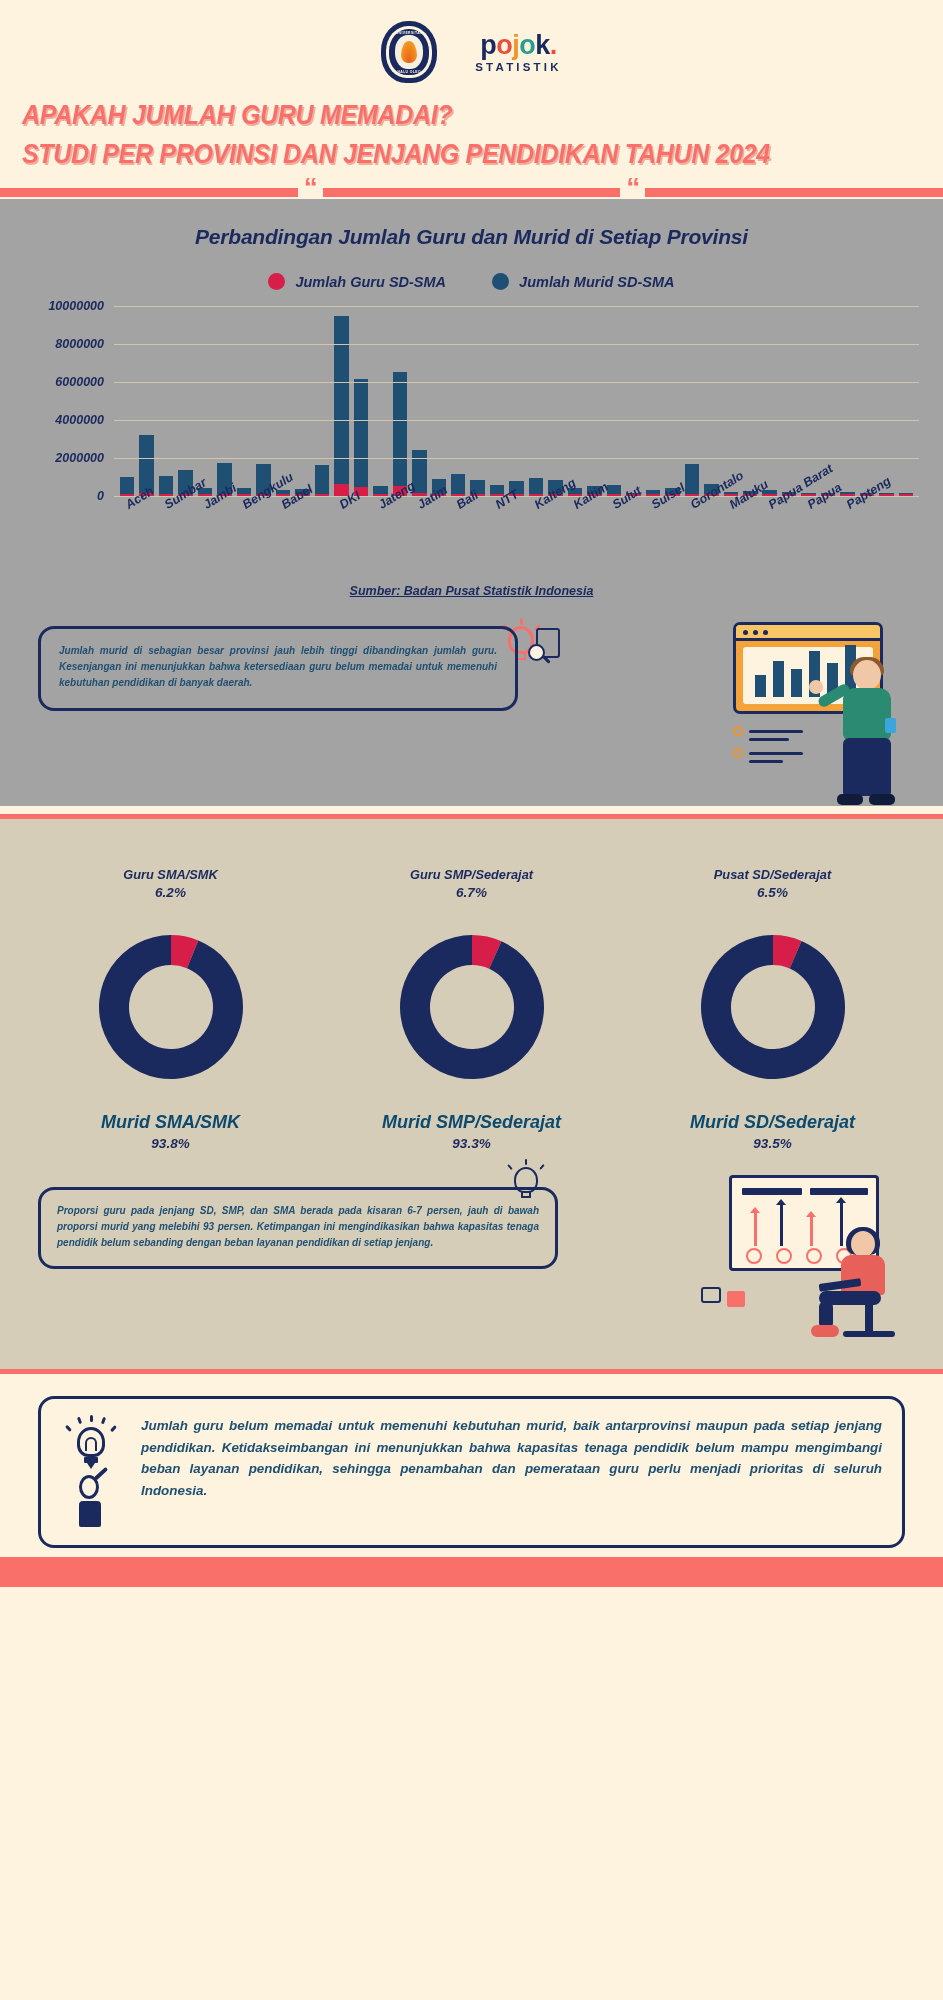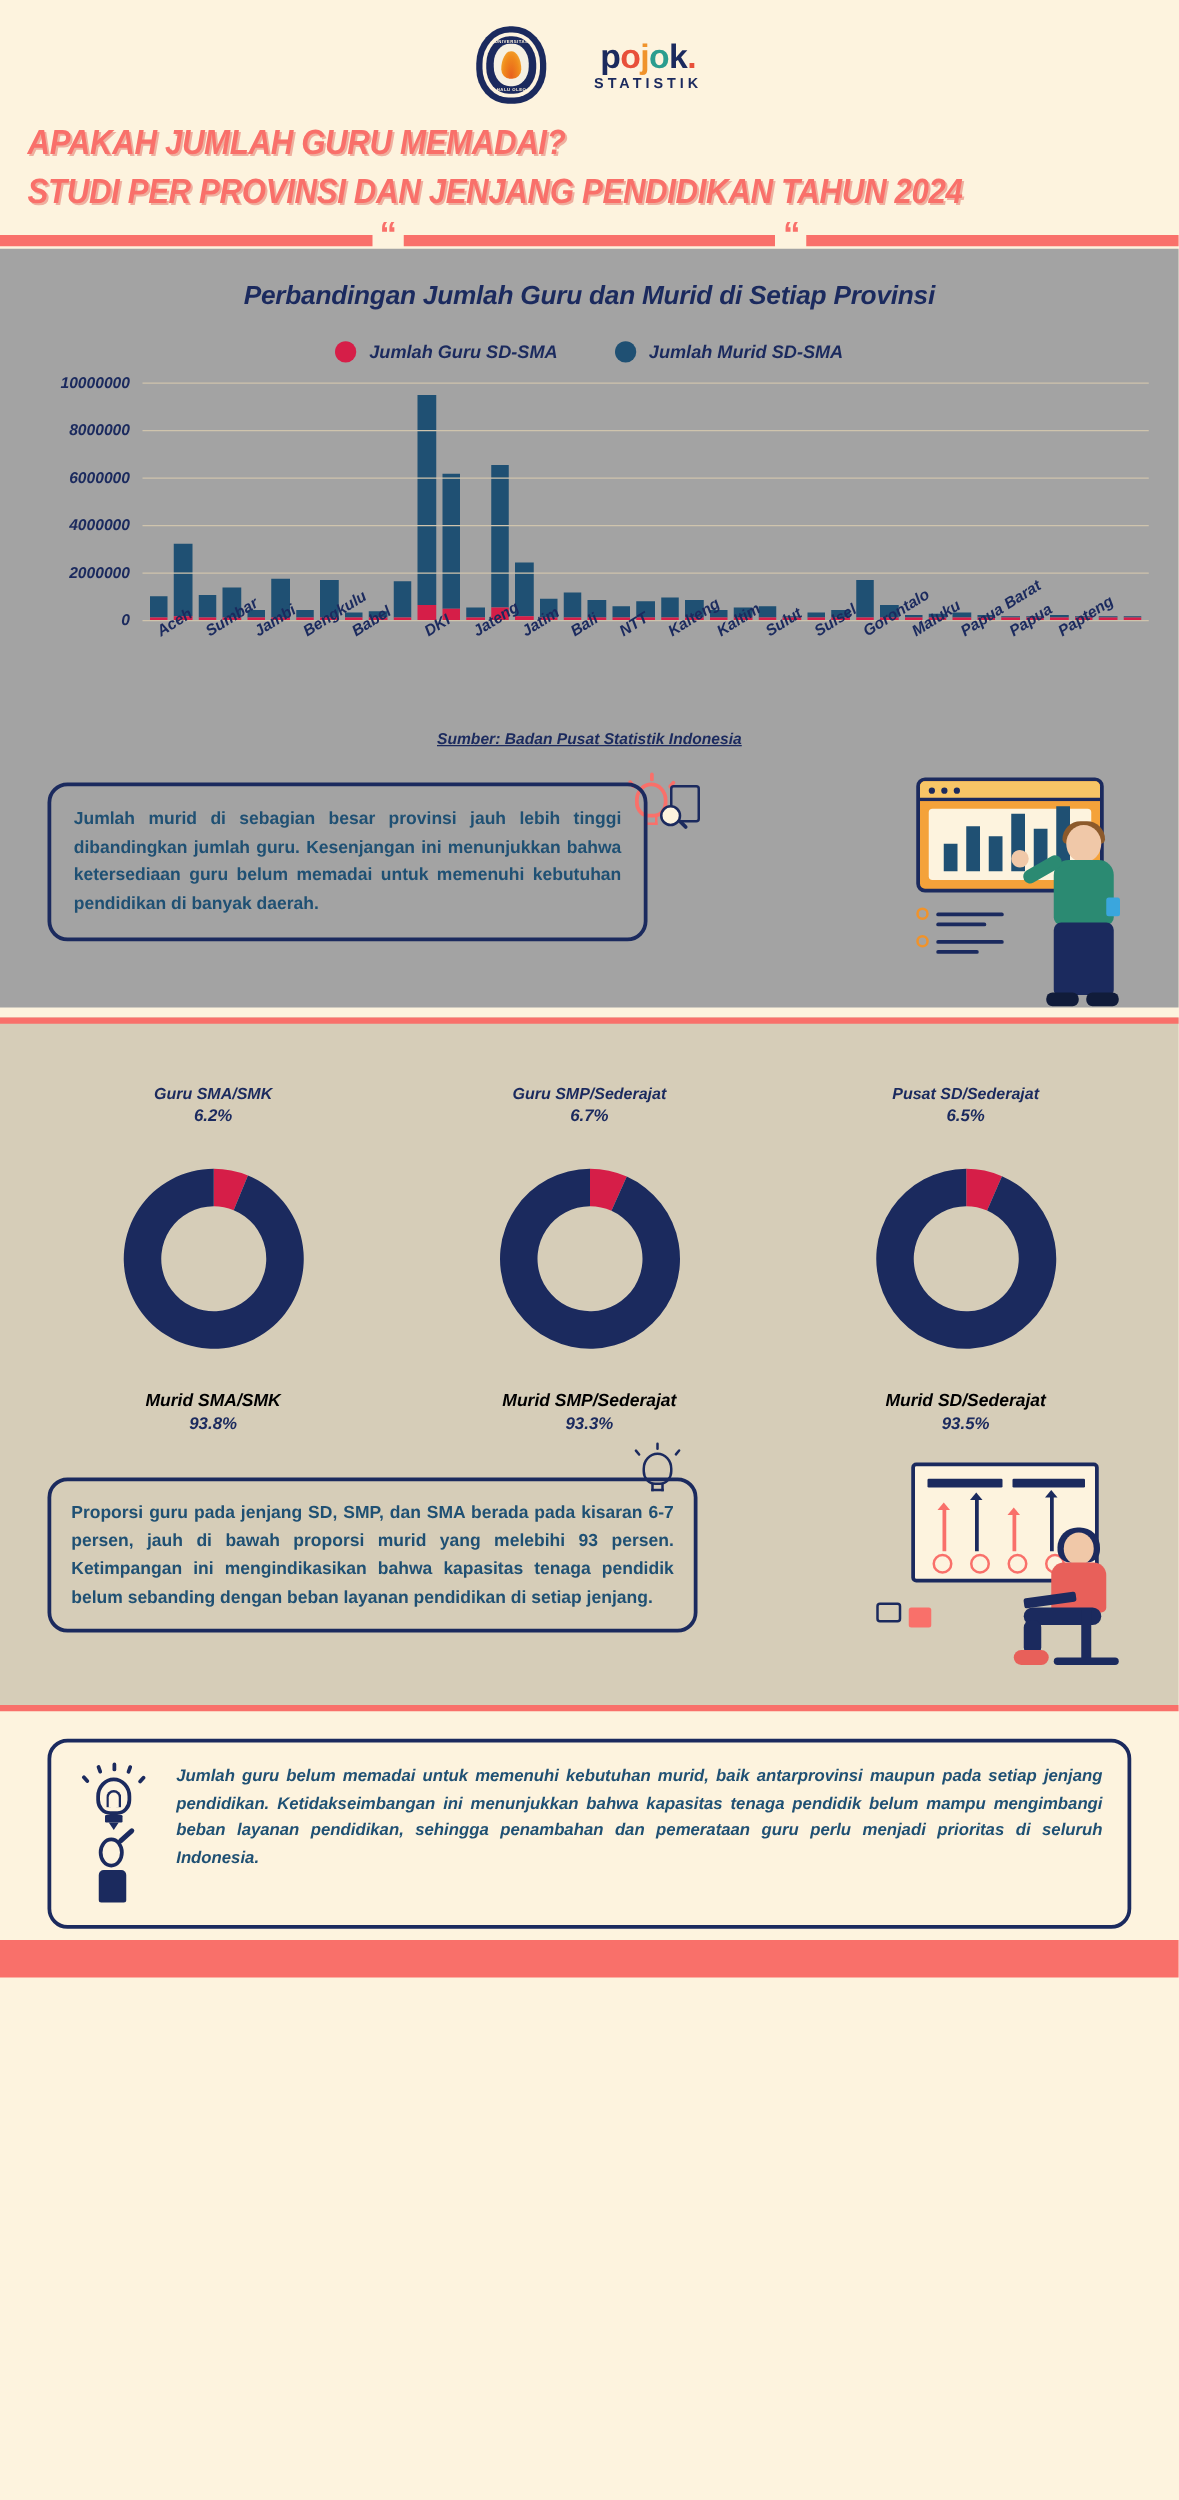--- a/index.html
+++ b/index.html
@@ -160,22 +160,23 @@
   
   .insight1-wrap { position: relative; margin: 18px 0 0 0; height: 190px; }
   .bracket-box {
     position: absolute; left: 38px; top: 10px; width: 480px;
     border: 3.5px solid #1b2a5e;
     border-radius: 16px;
     padding: 14px 18px 16px 18px;
     background: transparent;
   }
   .bracket-text {
-    font-size: 14px;
+    font-size: 10px;
     font-weight: bold;
+    font-style: italic;
     color: #1f5073;
     line-height: 1.62;
     text-align: justify;
     text-align-last: left;
   }
   .bulb-deco { position: absolute; left: 498px; top: 2px; width: 70px; height: 58px; }
   .bulb-glass { position: absolute; left: 10px; top: 8px; width: 26px; height: 28px; border: 3px solid #F9706A; border-radius: 50% 50% 42% 42%; }
   .bulb-base { position: absolute; left: 18px; top: 35px; width: 10px; height: 7px; border: 2.5px solid #F9706A; border-top: none; }
   .bulb-ray { position: absolute; background: #F9706A; width: 2.6px; height: 7px; border-radius: 2px; }
   .mag-doc { position: absolute; left: 38px; top: 10px; width: 24px; height: 30px; border: 2.6px solid #1b2a5e; border-radius: 3px; }
@@ -208,21 +209,21 @@
     text-align: center; padding-top: 22px;
     font-size: 19px; font-weight: bold; font-style: italic; color: #F9706A;
     line-height: 1.75;
     text-shadow: 1.2px 1.2px 0 rgba(220,80,72,.35);
   }
   .donuts { display: flex; justify-content: space-around; margin-top: 26px; padding: 0 20px; }
   .donut-cell { width: 250px; text-align: center; }
   .donut-top-label { font-size: 12.8px; font-weight: bold; font-style: italic; color: #1b2a5e; }
   .donut-top-val { font-size: 13.5px; font-weight: bold; font-style: italic; color: #1b2a5e; margin-top: 3px; }
   .donut-svg { margin: 12px auto 0 auto; display: block; }
-  .donut-bot-label { font-size: 14px; font-weight: bold; font-style: italic; color: #000000; margin-top: 10px; }
+  .donut-bot-label { font-size: 18px; font-weight: bold; font-style: italic; color: #0c4a6e; margin-top: 10px; }
   .donut-bot-val { font-size: 13.5px; font-weight: bold; font-style: italic; color: #1b2a5e; margin-top: 3px; }
 
   
   .insight2-wrap { position: relative; height: 180px; margin-top: 14px; }
   .bracket-box2 {
     position: absolute; left: 38px; top: 22px; width: 520px;
     border: 3.5px solid #1b2a5e; border-radius: 16px;
     padding: 13px 16px 14px 16px;
   }
   .illus2 { position: absolute; right: 20px; top: 0; width: 230px; height: 180px; }

